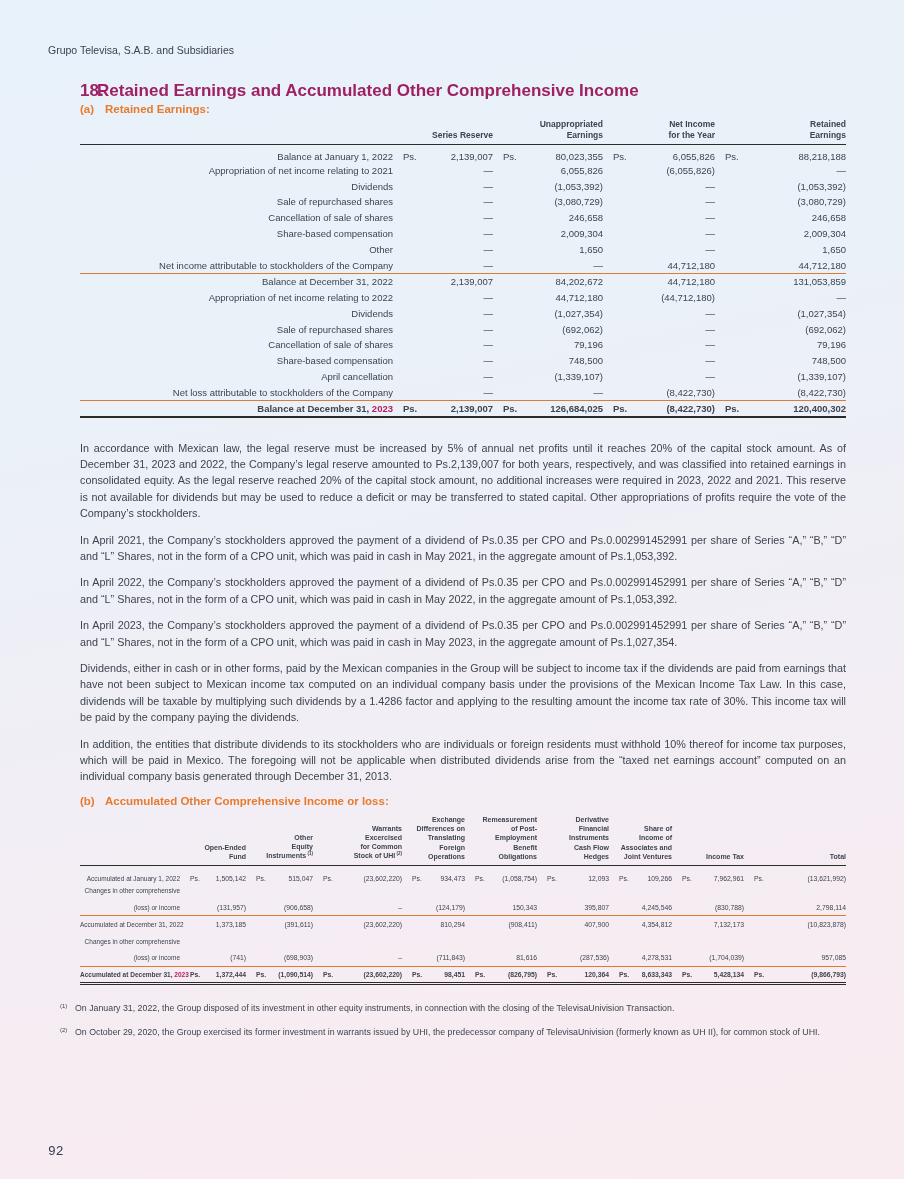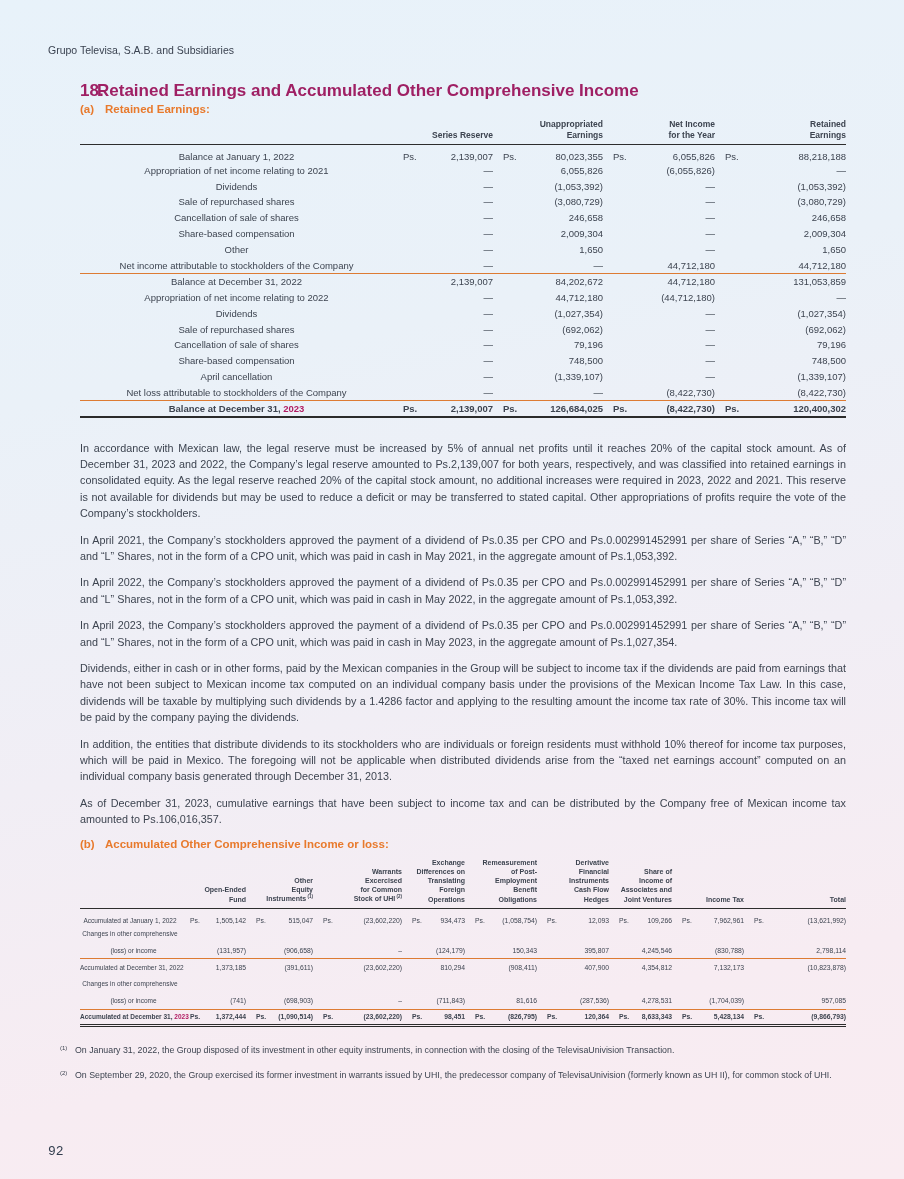--- a/index.html
+++ b/index.html
@@ -16,21 +16,21 @@
   .subhead { font-weight:bold; color:#e87a2d; }
   .subhead-a { font-size:11.5px; margin-top:2px; }
   .subhead-b { font-size:11.5px; margin-top:8px; }
   .sub-label { display:inline-block; width:25px; }
 
   table { border-collapse:collapse; table-layout:fixed; width:766px; color:#3d4450; }
   thead th { font-weight:bold; text-align:right; vertical-align:bottom;
              padding:0 0 4px 0; border-bottom:1px solid #2d2d2d; }
   thead th.lbl { border-bottom:1px solid #2d2d2d; }
   tbody td { vertical-align:middle; padding:0; }
-  td.lbl { text-align:center; white-space:nowrap; }
+  td.lbl { text-align:right; white-space:nowrap; }
   td.lbl.indent { padding-left:7px; }
   td.num .cell { display:flex; justify-content:space-between; align-items:baseline; padding-left:10px; }
   td.num .val { text-align:right; white-space:nowrap; }
   tr.bold td { font-weight:bold; }
   tr.rule-orange td { border-bottom:1.5px solid #dd7b33; }
   tr.rule-dark td { border-bottom:2px solid #2b2b2b; }
   tr.rule-double td { border-bottom:3px double #2b2b2b; }
   .accent { color:#b11d63; }
 
   #table-a { font-size:9.5px; margin-top:4px; }
@@ -550,21 +550,20 @@
         </tbody>
       </table>
 
     <div class="paragraphs">
         <p class="para">In accordance with Mexican law, the legal reserve must be increased by 5% of annual net profits until it reaches 20% of the capital stock amount. As of December 31, 2023 and 2022, the Company’s legal reserve amounted to Ps.2,139,007 for both years, respectively, and was classified into retained earnings in consolidated equity. As the legal reserve reached 20% of the capital stock amount, no additional increases were required in 2023, 2022 and 2021. This reserve is not available for dividends but may be used to reduce a deficit or may be transferred to stated capital. Other appropriations of profits require the vote of the Company’s stockholders.</p>
         <p class="para">In April 2021, the Company’s stockholders approved the payment of a dividend of Ps.0.35 per CPO and Ps.0.002991452991 per share of Series “A,” “B,” “D” and “L” Shares, not in the form of a CPO unit, which was paid in cash in May 2021, in the aggregate amount of Ps.1,053,392.</p>
         <p class="para">In April 2022, the Company’s stockholders approved the payment of a dividend of Ps.0.35 per CPO and Ps.0.002991452991 per share of Series “A,” “B,” “D” and “L” Shares, not in the form of a CPO unit, which was paid in cash in May 2022, in the aggregate amount of Ps.1,053,392.</p>
         <p class="para">In April 2023, the Company’s stockholders approved the payment of a dividend of Ps.0.35 per CPO and Ps.0.002991452991 per share of Series “A,” “B,” “D” and “L” Shares, not in the form of a CPO unit, which was paid in cash in May 2023, in the aggregate amount of Ps.1,027,354.</p>
         <p class="para">Dividends, either in cash or in other forms, paid by the Mexican companies in the Group will be subject to income tax if the dividends are paid from earnings that have not been subject to Mexican income tax computed on an individual company basis under the provisions of the Mexican Income Tax Law. In this case, dividends will be taxable by multiplying such dividends by a 1.4286 factor and applying to the resulting amount the income tax rate of 30%. This income tax will be paid by the company paying the dividends.</p>
         <p class="para">In addition, the entities that distribute dividends to its stockholders who are individuals or foreign residents must withhold 10% thereof for income tax purposes, which will be paid in Mexico. The foregoing will not be applicable when distributed dividends arise from the “taxed net earnings account” computed on an individual company basis generated through December 31, 2013.</p>
-        <p class="para">As of December 31, 2023, cumulative earnings that have been subject to income tax and can be distributed by the Company free of Mexican income tax amounted to Ps.106,016,357.</p>
       </div>
 
     <div class="subhead subhead-b">
       <span class="sub-label">(b)</span><span>Accumulated Other Comprehensive Income or loss:</span>
     </div>
 
     <table id="table-b">
         <colgroup>
           <col style="width: 100px;">
           <col style="width: 66px;">
@@ -904,19 +903,19 @@
         </tbody>
       </table>
 
     <div class="footnotes">
         <div class="footnote">
           <span class="fn-marker">(1)</span>
           <span class="fn-text">On January 31, 2022, the Group disposed of its investment in other equity instruments, in connection with the closing of the TelevisaUnivision Transaction.</span>
         </div>
         <div class="footnote">
           <span class="fn-marker">(2)</span>
-          <span class="fn-text">On September 29, 2020, the Group exercised its former investment in warrants issued by UHI, the predecessor company of TelevisaUnivision (formerly known as UH II), for common stock of UHI.</span>
+          <span class="fn-text">On October 29, 2020, the Group exercised its former investment in warrants issued by UHI, the predecessor company of TelevisaUnivision (formerly known as UH II), for common stock of UHI.</span>
         </div>
       </div>
   </div>
 
   <div class="page-number">92</div>
 </div>
 
 </body></html>

